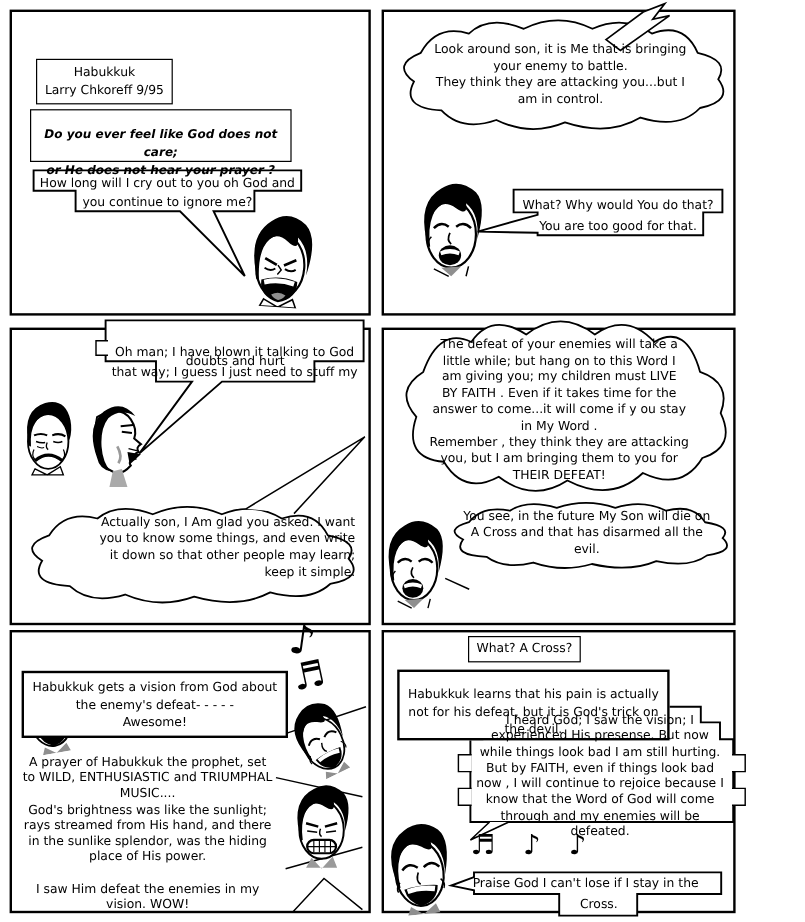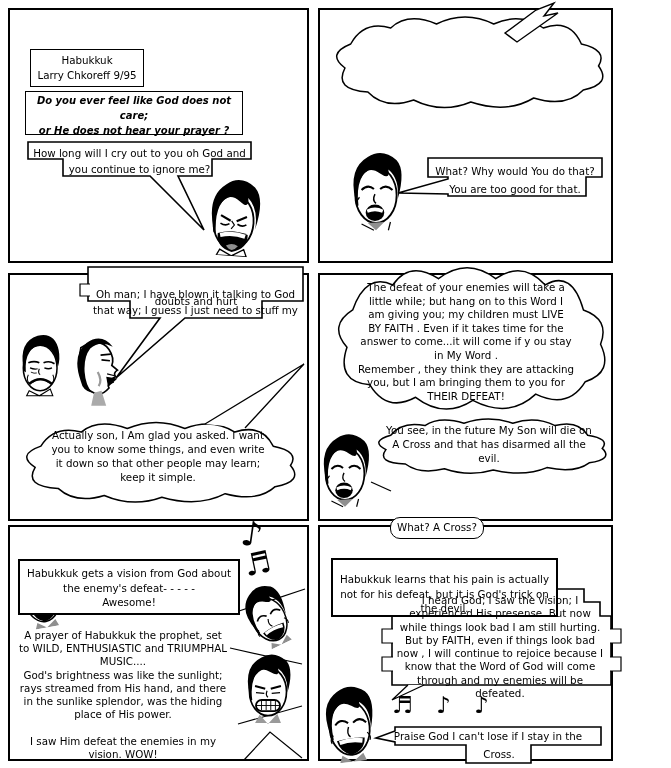--- a/index.html
+++ b/index.html
@@ -11,31 +11,31 @@
   #panel3{left:8px;top:273px;width:301px;height:248px;}
   #panel4{left:318px;top:273px;width:295px;height:248px;}
   #panel5{left:8px;top:525px;width:301px;height:236px;}
   #panel6{left:318px;top:525px;width:295px;height:236px;}
   .art{position:absolute;left:0;top:0;z-index:2;}
   .t{position:absolute;z-index:3;font-size:10.3px;line-height:13.5px;text-align:center;
      white-space:pre-line;}
   .box{position:absolute;z-index:3;background:#fff;border:1.5px solid #000;box-sizing:border-box;
        font-size:10.3px;line-height:14.5px;text-align:center;white-space:pre-line;margin-top:32px;}
   #p1-title{left:30px;top:17px;width:114px;height:38px;padding-top:3px;}
-  #p1-intro{left:25px;top:59px;width:218px;height:44px;padding-top:1px;
+  #p1-intro{left:25px;top:59px;width:218px;height:44px;padding-top:13px;
             font-style:italic;font-weight:bold;font-size:10px;line-height:15px;}
   #p1-cry{left:28px;top:145px;width:223px;line-height:16px;}
   #p2-cloudtxt{left:336px;top:34px;width:262px;line-height:14px;}
   #p2-reply{left:428px;top:162px;width:174px;line-height:18px;}
   #p3-regret1{left:88px;top:271px;width:215px;line-height:15.5px;margin-top:16px;}
   #p3-regret2{left:130px;top:294px;width:132px;line-height:14px;}
-  #p3-cloudtxt{left:20px;top:428px;width:276px;line-height:14px;}
+  #p3-cloudtxt{left:20px;top:428px;width:276px;line-height:14px;text-align:right;}
   #p4-cloud1txt{left:330px;top:281px;width:272px;line-height:13.6px;}
   #p4-cloud2txt{left:372px;top:424px;width:234px;line-height:13.8px;}
-  #p4-reply{left:390px;top:485px;width:94px;height:22px;padding-top:3px;line-height:13px;border-radius:10px;}
+  #p4-reply{left:390px;top:498px;width:94px;height:22px;padding-top:3px;line-height:13px;}
   #p5-cap{left:18px;top:527px;width:222px;height:56px;padding-top:5px;border-width:2px;}
   #p5-body{left:6px;top:629px;width:234px;line-height:13.2px;}
   #p6-cap{left:331px;top:526px;width:227px;height:59px;padding-top:12px;border-width:2px;}
   #p6-test{left:391px;top:594px;width:218px;line-height:13.3px;}
   #p6-praise1{left:385px;top:730px;width:206px;}
   #p6-praise2{left:462px;top:748px;width:74px;}
   .note{position:absolute;z-index:3;color:#000;}
   #p5-note1{left:241px;top:514px;font-size:34px;transform:rotate(8deg);}
   #p5-note2{left:244px;top:546px;font-size:30px;transform:rotate(-12deg);}
   #p6-notes{left:392px;top:692px;font-size:23px;letter-spacing:8px;}
@@ -165,20 +165,24 @@
     <use href="#f-laugh" width="66" height="80" transform="translate(316,682) rotate(-6 33 40)"></use>
   </svg>
 
   <div class="box" id="p1-title">Habukkuk
 Larry Chkoreff 9/95</div>
   <div class="box" id="p1-intro">Do you ever feel like God does not care;
 or He does not hear your prayer ?</div>
   <div class="t" id="p1-cry">How long will I cry out to you oh God and
 you continue to ignore me?</div>
 
+  <div class="t" id="p2-cloudtxt">Look around son, it is Me that is bringing
+your enemy to battle.
+They think they are attacking you...but I
+am in control.</div>
   <div class="t" id="p2-reply">What? Why would You do that?
 You are too good for that.</div>
 
   <div class="t" id="p3-regret1">Oh man; I have blown it talking to God
 that way; I guess I just need to stuff my</div>
   <div class="t" id="p3-regret2">doubts and hurt</div>
   <div class="t" id="p3-cloudtxt">Actually son, I Am glad you asked.  I want
 you to know some things, and even write
 it down so that other people may learn;
 keep it simple.</div>

